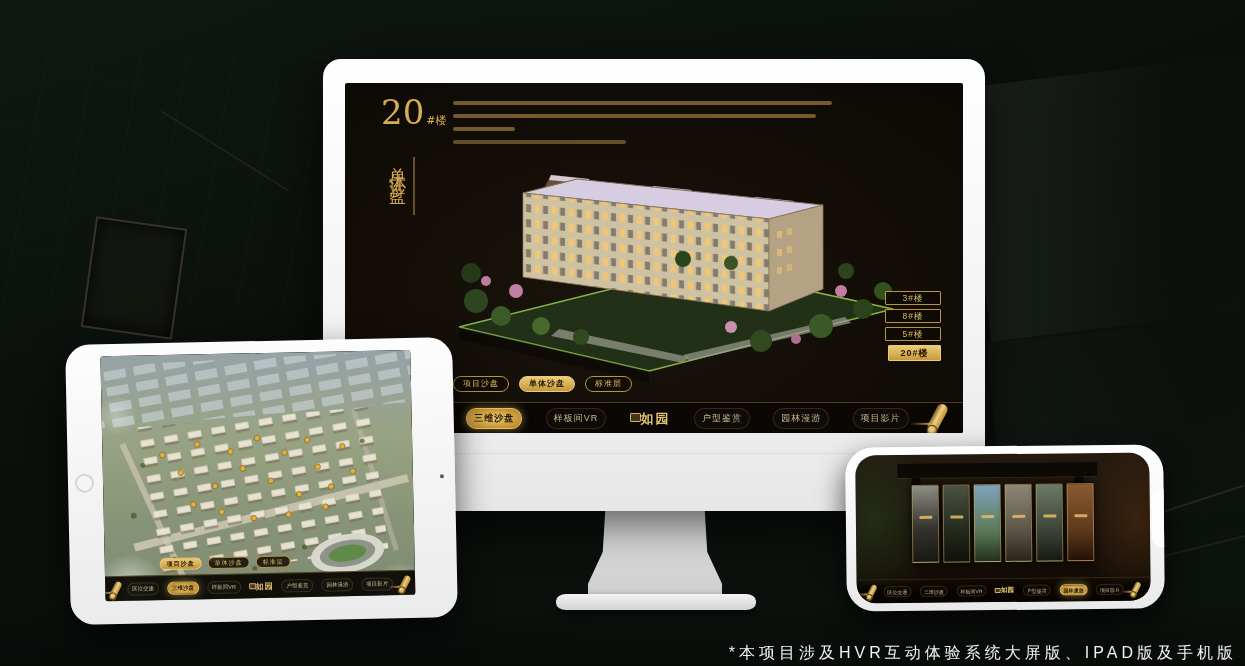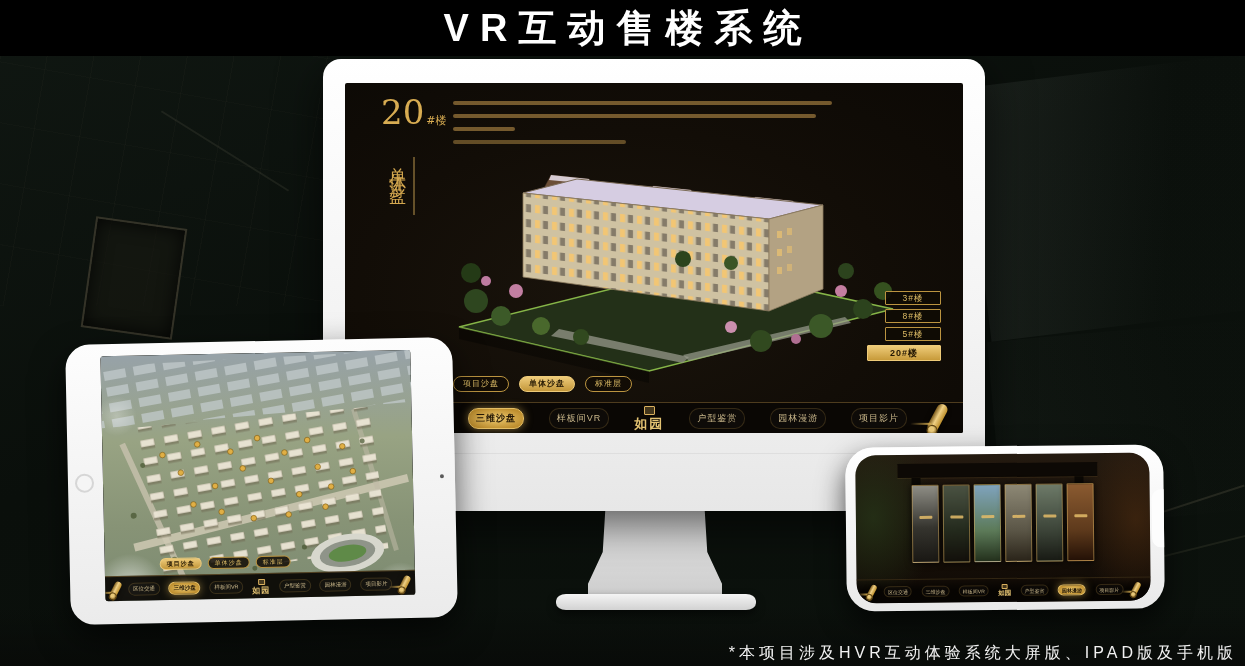--- a/index.html
+++ b/index.html
@@ -32,21 +32,21 @@
   .titlebar h1 { color:#fff; font-size:38px; font-weight:bold; letter-spacing:11px; padding-left:11px; }
 
   
   .pill { display:inline-block; border:1px solid #bb9440; color:#dcbb66; background:rgba(18,12,5,.85);
           border-radius:9px; font-size:8px; line-height:1; padding:3px 9px; letter-spacing:1px; white-space:nowrap;text-align:right; }
   .pill.on { background:linear-gradient(#eecb79,#c3973a); color:#2a1c05; border-color:#eecb79; font-weight:bold; }
   .nav-item { font-size:9px; color:#c8b68a; letter-spacing:1px; padding:3px 7px; white-space:nowrap;
               border:1px solid rgba(190,150,70,.22); border-radius:10px; background:rgba(255,255,255,.02); }
   .nav-item.on { background:radial-gradient(ellipse at center,#ecc96f 0%,#bd8d2d 80%); color:#241806;
                  border-color:#e4be65; font-weight:bold; box-shadow:0 0 9px rgba(232,192,92,.55); }
-  .logo { display:flex; flex-direction:column; align-items:center; color:#e3c272;
+  .logo { display:flex; flex-direction:row; align-items:center; color:#e3c272;
           font-family:"DejaVu Serif", serif; line-height:1; }
   .logo .seal { width:11px; height:9px; border:1px solid #d9b05e; background:rgba(217,176,94,.28);
                 border-radius:1px; margin-bottom:2px; }
   .logo .name { font-size:13px; letter-spacing:2px; font-weight:bold; }
   .scroll { width:11px; height:30px; transform:rotate(28deg); border-radius:6px; position:relative;
             background:linear-gradient(90deg,#7a5a1c,#f0d084 45%,#bd8f2c);
             box-shadow:0 2px 5px rgba(0,0,0,.6); }
   .scroll::after { content:''; position:absolute; left:1px; bottom:-4px; width:9px; height:9px; border-radius:50%;
                    background:radial-gradient(circle at 40% 40%,#e8c878 30%,#7a5a1c 75%); border:1px solid #5e4412; }
   .scroll::before { content:''; position:absolute; left:-17px; bottom:1px; width:21px; height:2px;
@@ -74,21 +74,21 @@
             color:#d2a64e; font-family:"DejaVu Serif", serif; height:160px; }
   .vline  { position:absolute; left:68px; top:74px; width:2px; height:58px; background:rgba(205,165,85,.45); }
   .desc { position:absolute; left:108px; top:18px; width:412px; }
   .desc i { display:block; height:4px; border-radius:2px; background:rgba(200,155,78,.55); margin-bottom:9px; }
   .desc i:nth-child(1){width:92%;} .desc i:nth-child(2){width:88%;}
   .desc i:nth-child(3){width:15%;} .desc i:nth-child(4){width:42%; background:rgba(200,155,78,.45);}
   .bld-svg { position:absolute; left:86px; top:48px; }
   .floors { position:absolute; right:22px; top:208px; display:flex; flex-direction:column; gap:4px; align-items:flex-end; }
   .fbtn { width:56px; height:14px; font-size:8.5px; line-height:12px; text-align:center; letter-spacing:1px;
           color:#dcbb66; background:rgba(16,11,4,.9); border:1px solid #bb9440; border-radius:1px; }
-  .fbtn.on { width:74px; height:16px; line-height:15px; font-size:9px; font-weight:bold; color:#231703;
+  .fbtn.on { width:53px; height:16px; line-height:15px; font-size:9px; font-weight:bold; color:#231703;
              background:linear-gradient(#eecb79,#c79a3a); border-color:#eecb79; }
   .subtabs { position:absolute; left:108px; bottom:41px; display:flex; gap:10px; }
   .navbar { position:absolute; left:0; right:0; bottom:0; height:31px; background:#0a0704;
             border-top:1px solid rgba(205,160,80,.35); display:flex; align-items:center;
             justify-content:space-between; padding:0 20px 0 42px; }
 
   
   .tablet { position:absolute; left:68px; top:341px; width:387px; height:280px; border-radius:24px; z-index:4;
             background:linear-gradient(#fdfdfd,#ebebeb); transform:rotate(-1.2deg);
             box-shadow:0 14px 34px rgba(0,0,0,.65); }
@@ -159,23 +159,20 @@
 
   <div class="bg-shape bg-grid"></div>
   <div class="bg-shape bg-photo-r"></div>
   <div class="bg-shape bg-photo-r2"></div>
   <div class="bg-shape bg-plaque"></div>
   <div class="bg-shape bg-road1"></div>
   <div class="bg-shape bg-road2"></div>
   <div class="bg-shape bg-road3"></div>
   <div class="bg-shape bg-low"></div>
 
-  <div class="titlebar">
-    <h1>VR互动售楼系统</h1>
-  </div>
 
   <div class="neck"></div>
   <div class="base"></div>
 
   <div class="monitor">
     <div class="screen">
 
       <div class="bno">
         <span class="num">20</span><span class="suf">#楼</span>
       </div>

